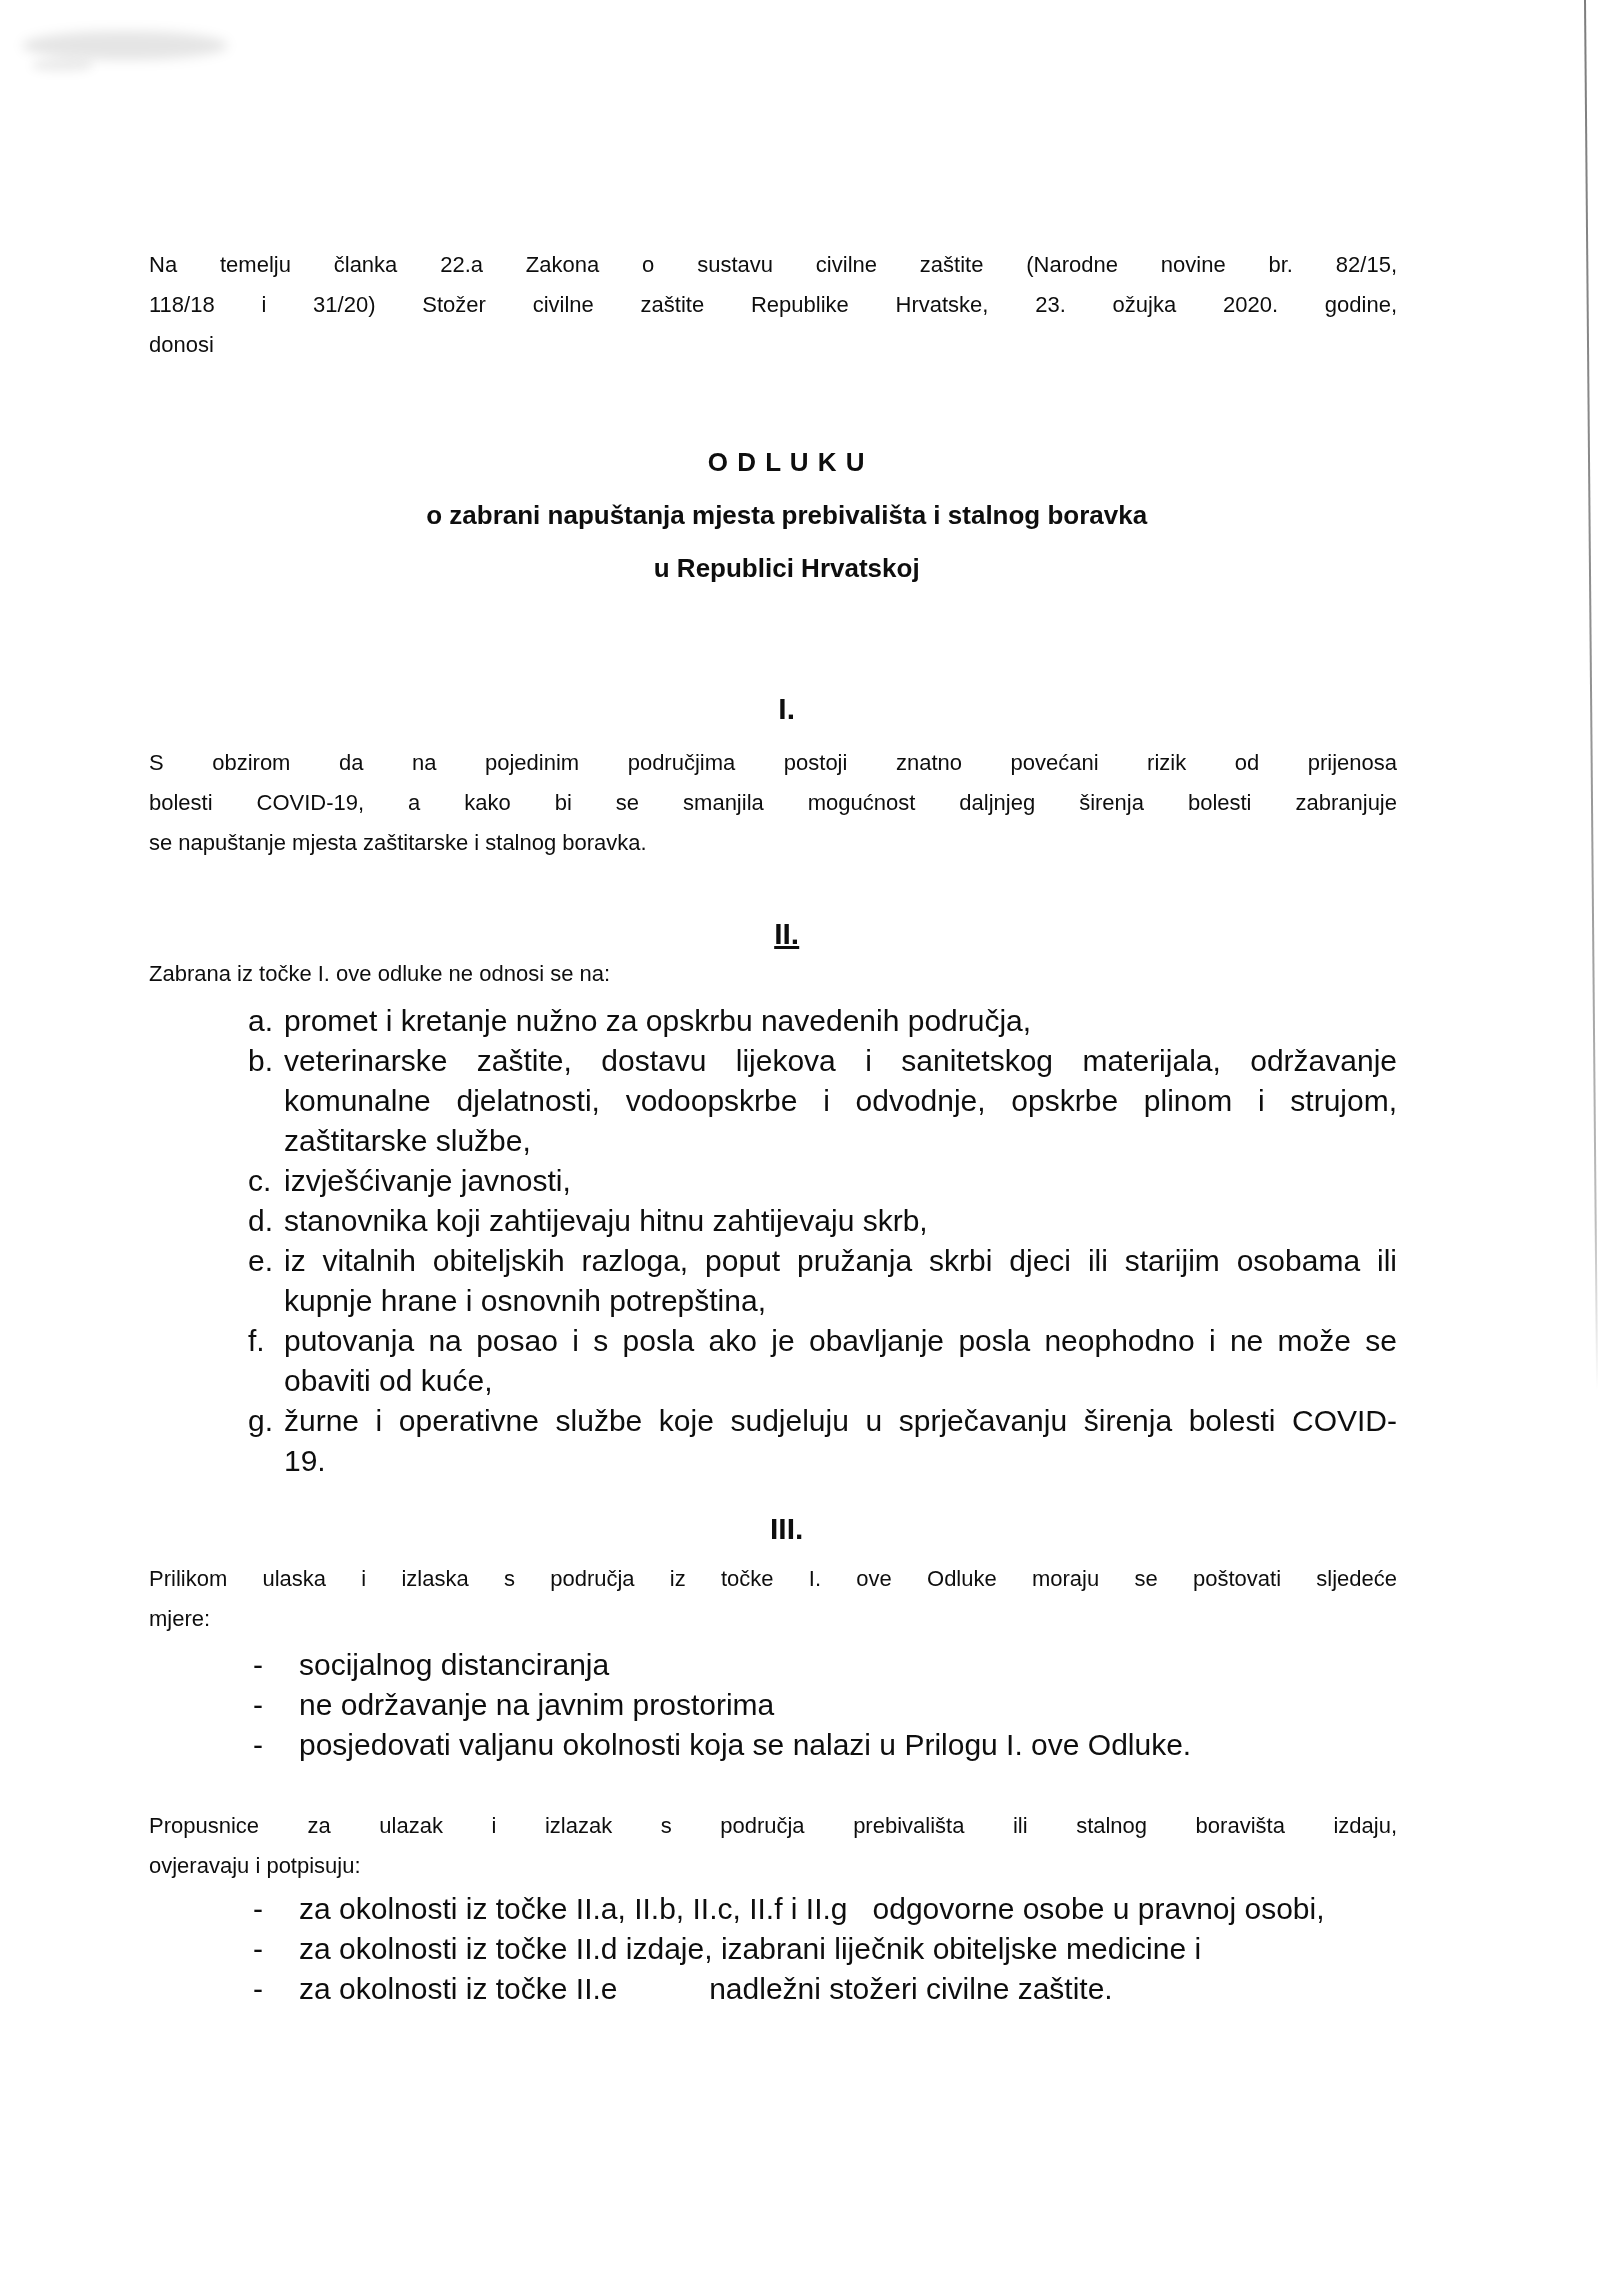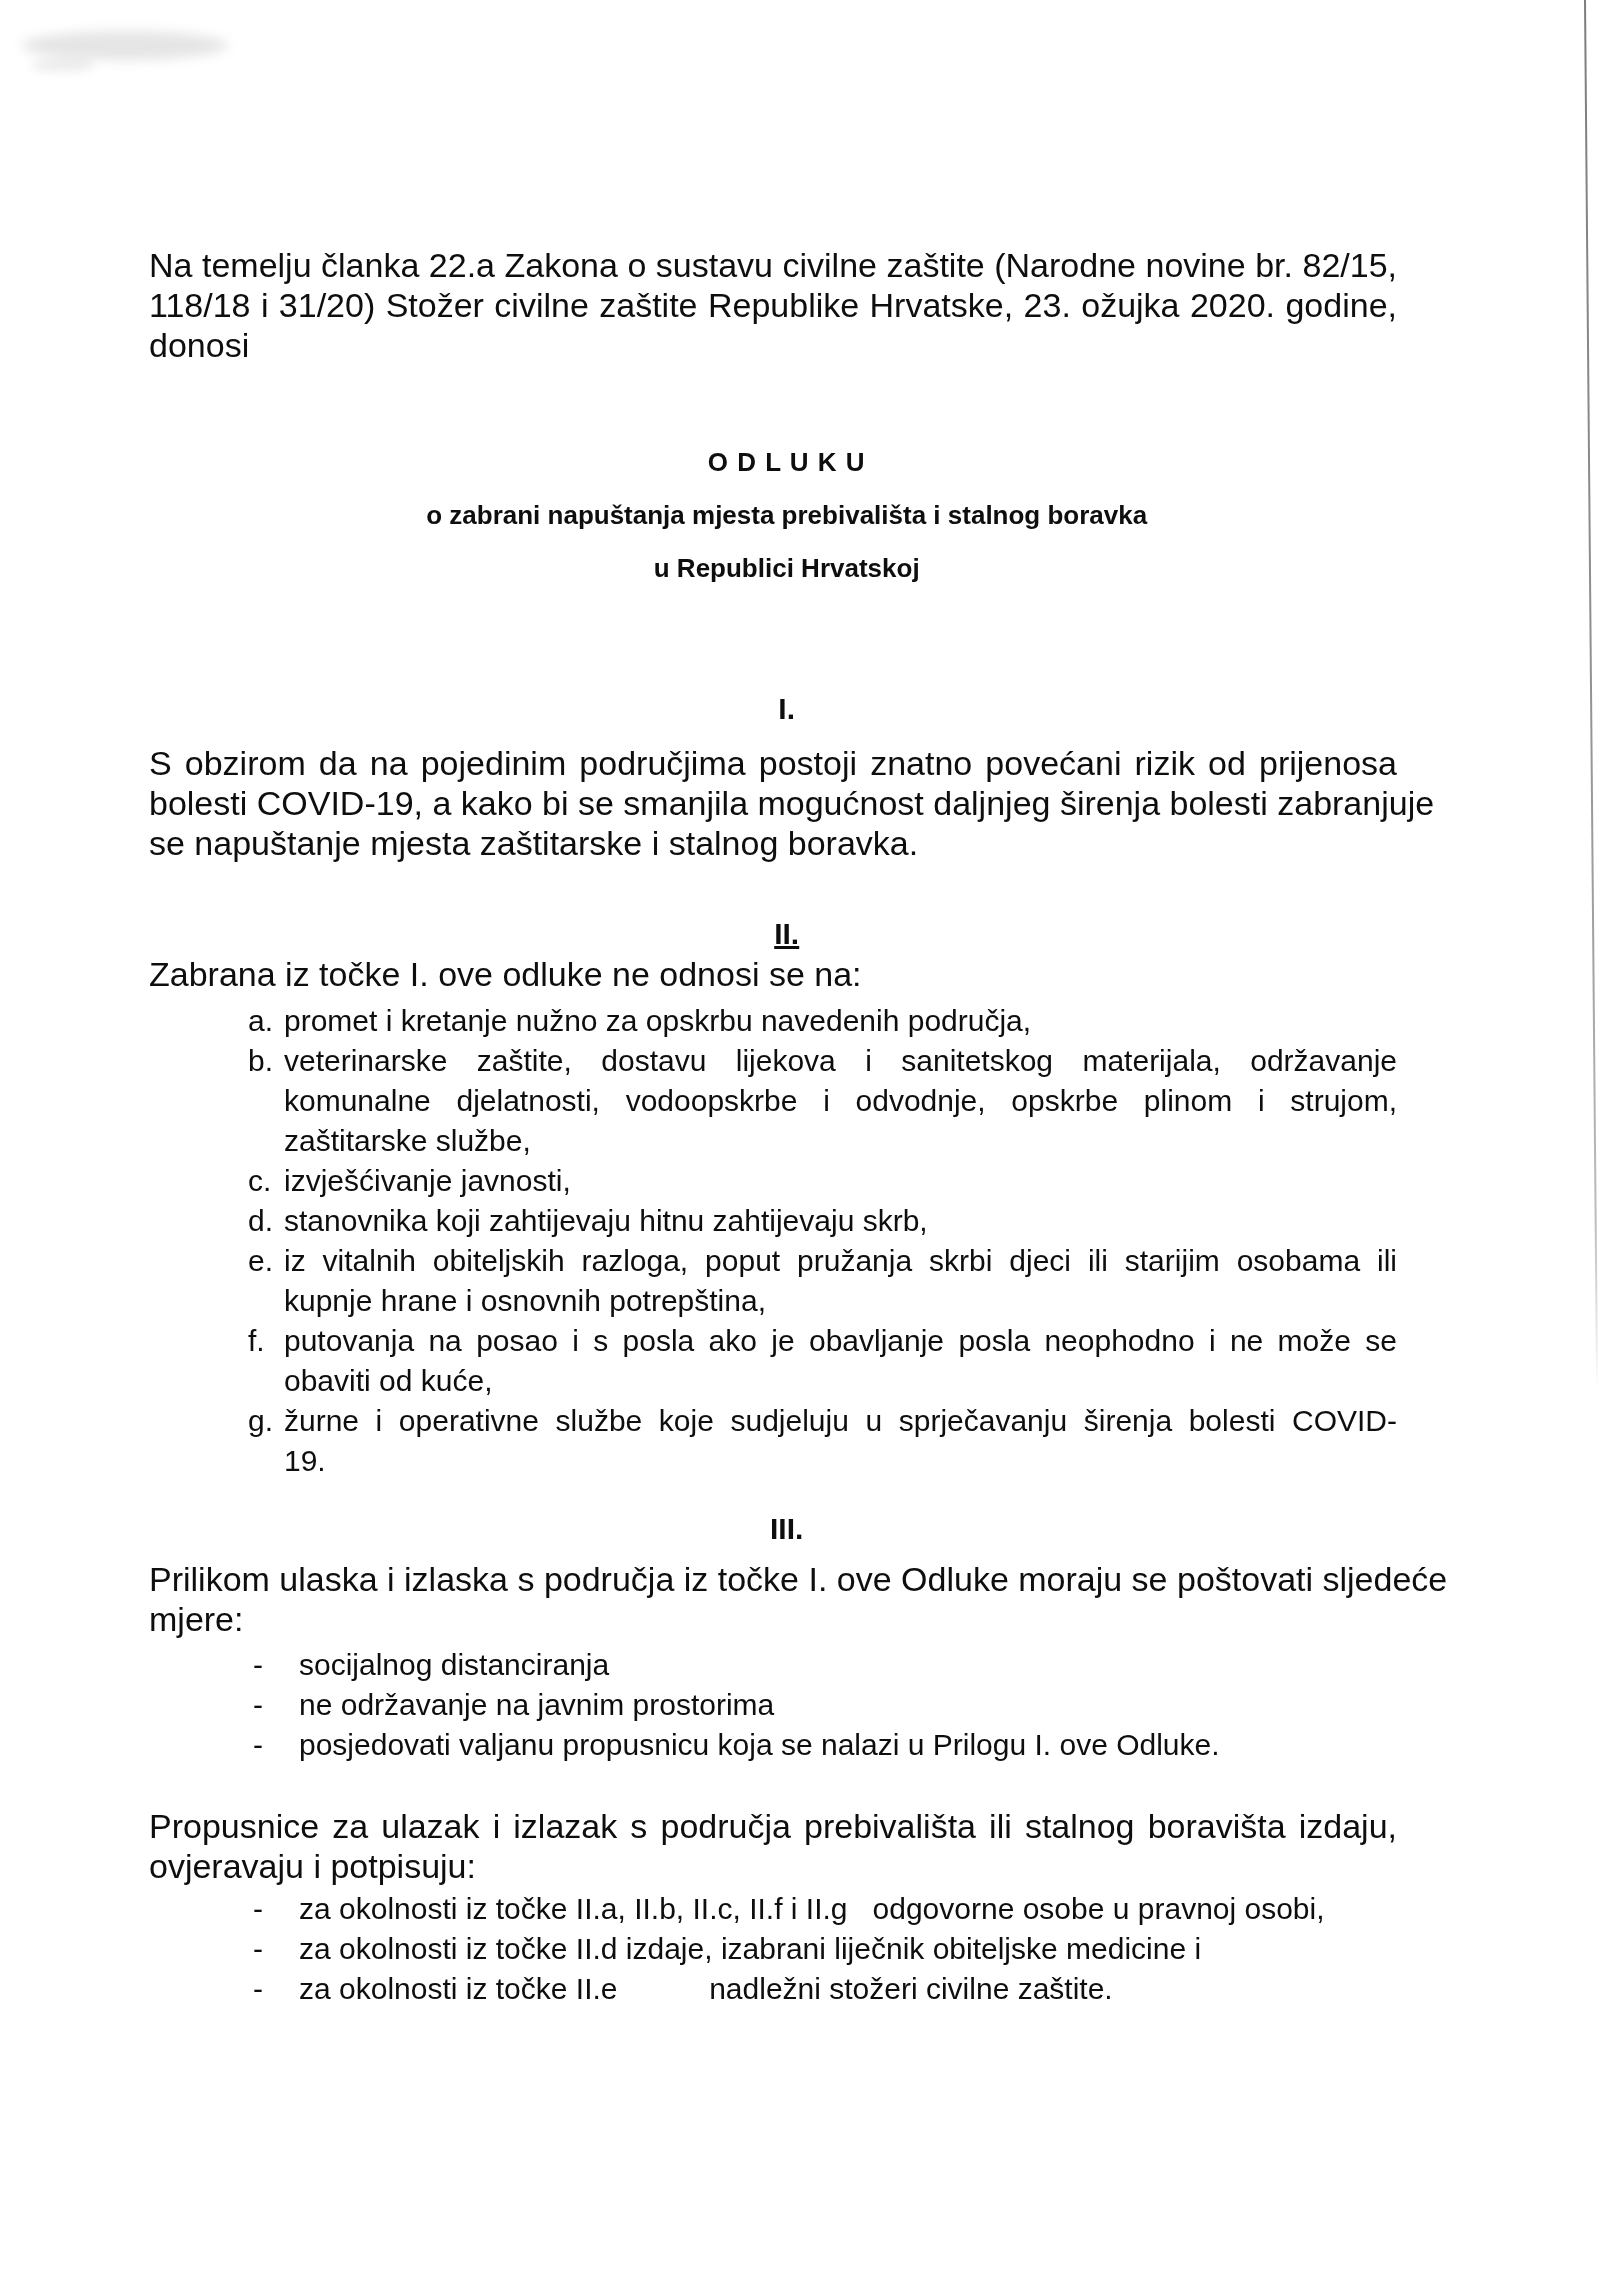--- a/index.html
+++ b/index.html
@@ -10,21 +10,21 @@
     color:#0e0e0e;
     position:relative;
     overflow:hidden;
   }
   .page{
     position:absolute;left:0;top:0;
     width:1621px;height:2293px;
     padding:245px 224px 0 149px;
     box-sizing:border-box;
   }
-  .para{font-size:34px;line-height:40px;}
+  .para{font-size:22px;line-height:40px;}
   .ln{white-space:nowrap;}
   .j{text-align:justify;text-align-last:justify;}
   .title-block{
     margin-top:71px;
     text-align:center;
     padding-left:27.4px;
     font-weight:bold;
     font-size:26px;line-height:53px;
   }
   .title-main{letter-spacing:1px;}
@@ -159,21 +159,21 @@
     <div class="li">
       <span class="dmk">-</span>
       <div class="dtxt">socijalnog distanciranja</div>
     </div>
     <div class="li">
       <span class="dmk">-</span>
       <div class="dtxt">ne održavanje na javnim prostorima</div>
     </div>
     <div class="li">
       <span class="dmk">-</span>
-      <div class="dtxt">posjedovati valjanu propusnicu koja se nalazi u Prilogu I. ove Odluke.</div>
+      <div class="dtxt">posjedovati valjanu okolnosti koja se nalazi u Prilogu I. ove Odluke.</div>
     </div>
   </div>
 
   <div class="para pperm">
     <div class="ln j">Propusnice za ulazak i izlazak s područja prebivališta ili stalnog boravišta izdaju,</div>
     <div class="ln">ovjeravaju i potpisuju:</div>
   </div>
 
   <div class="dlist d2m">
     <div class="li">

